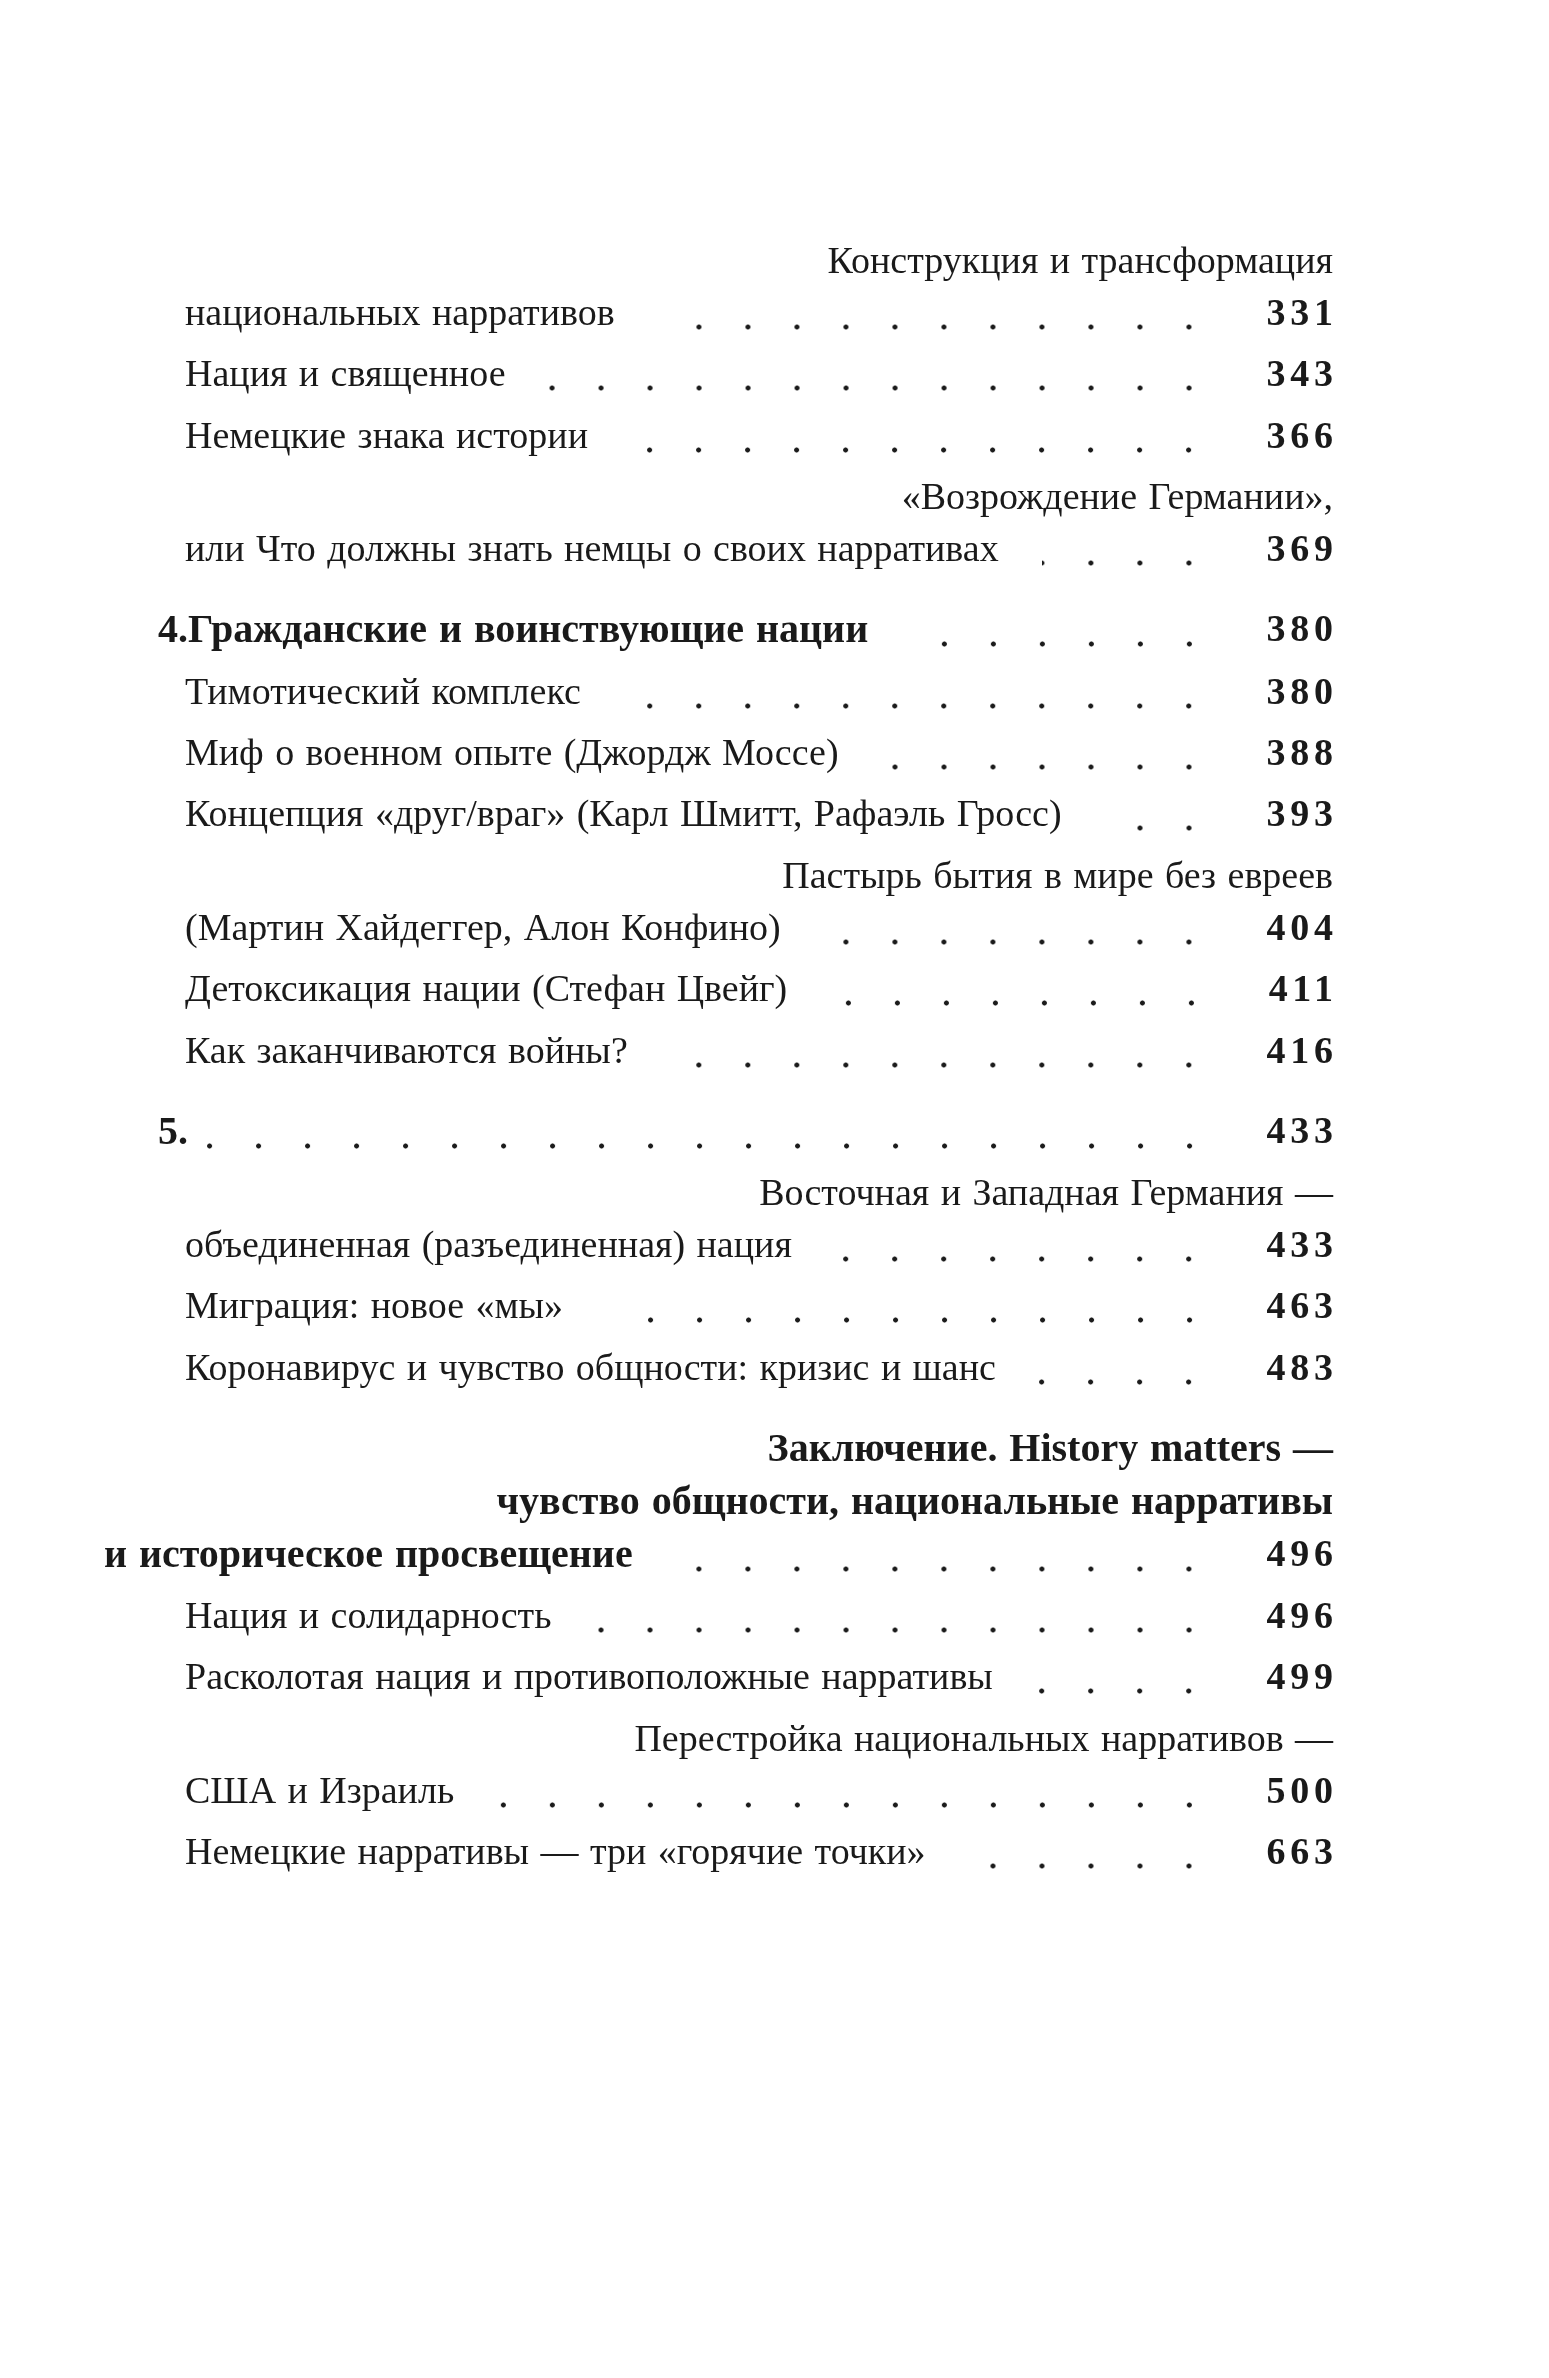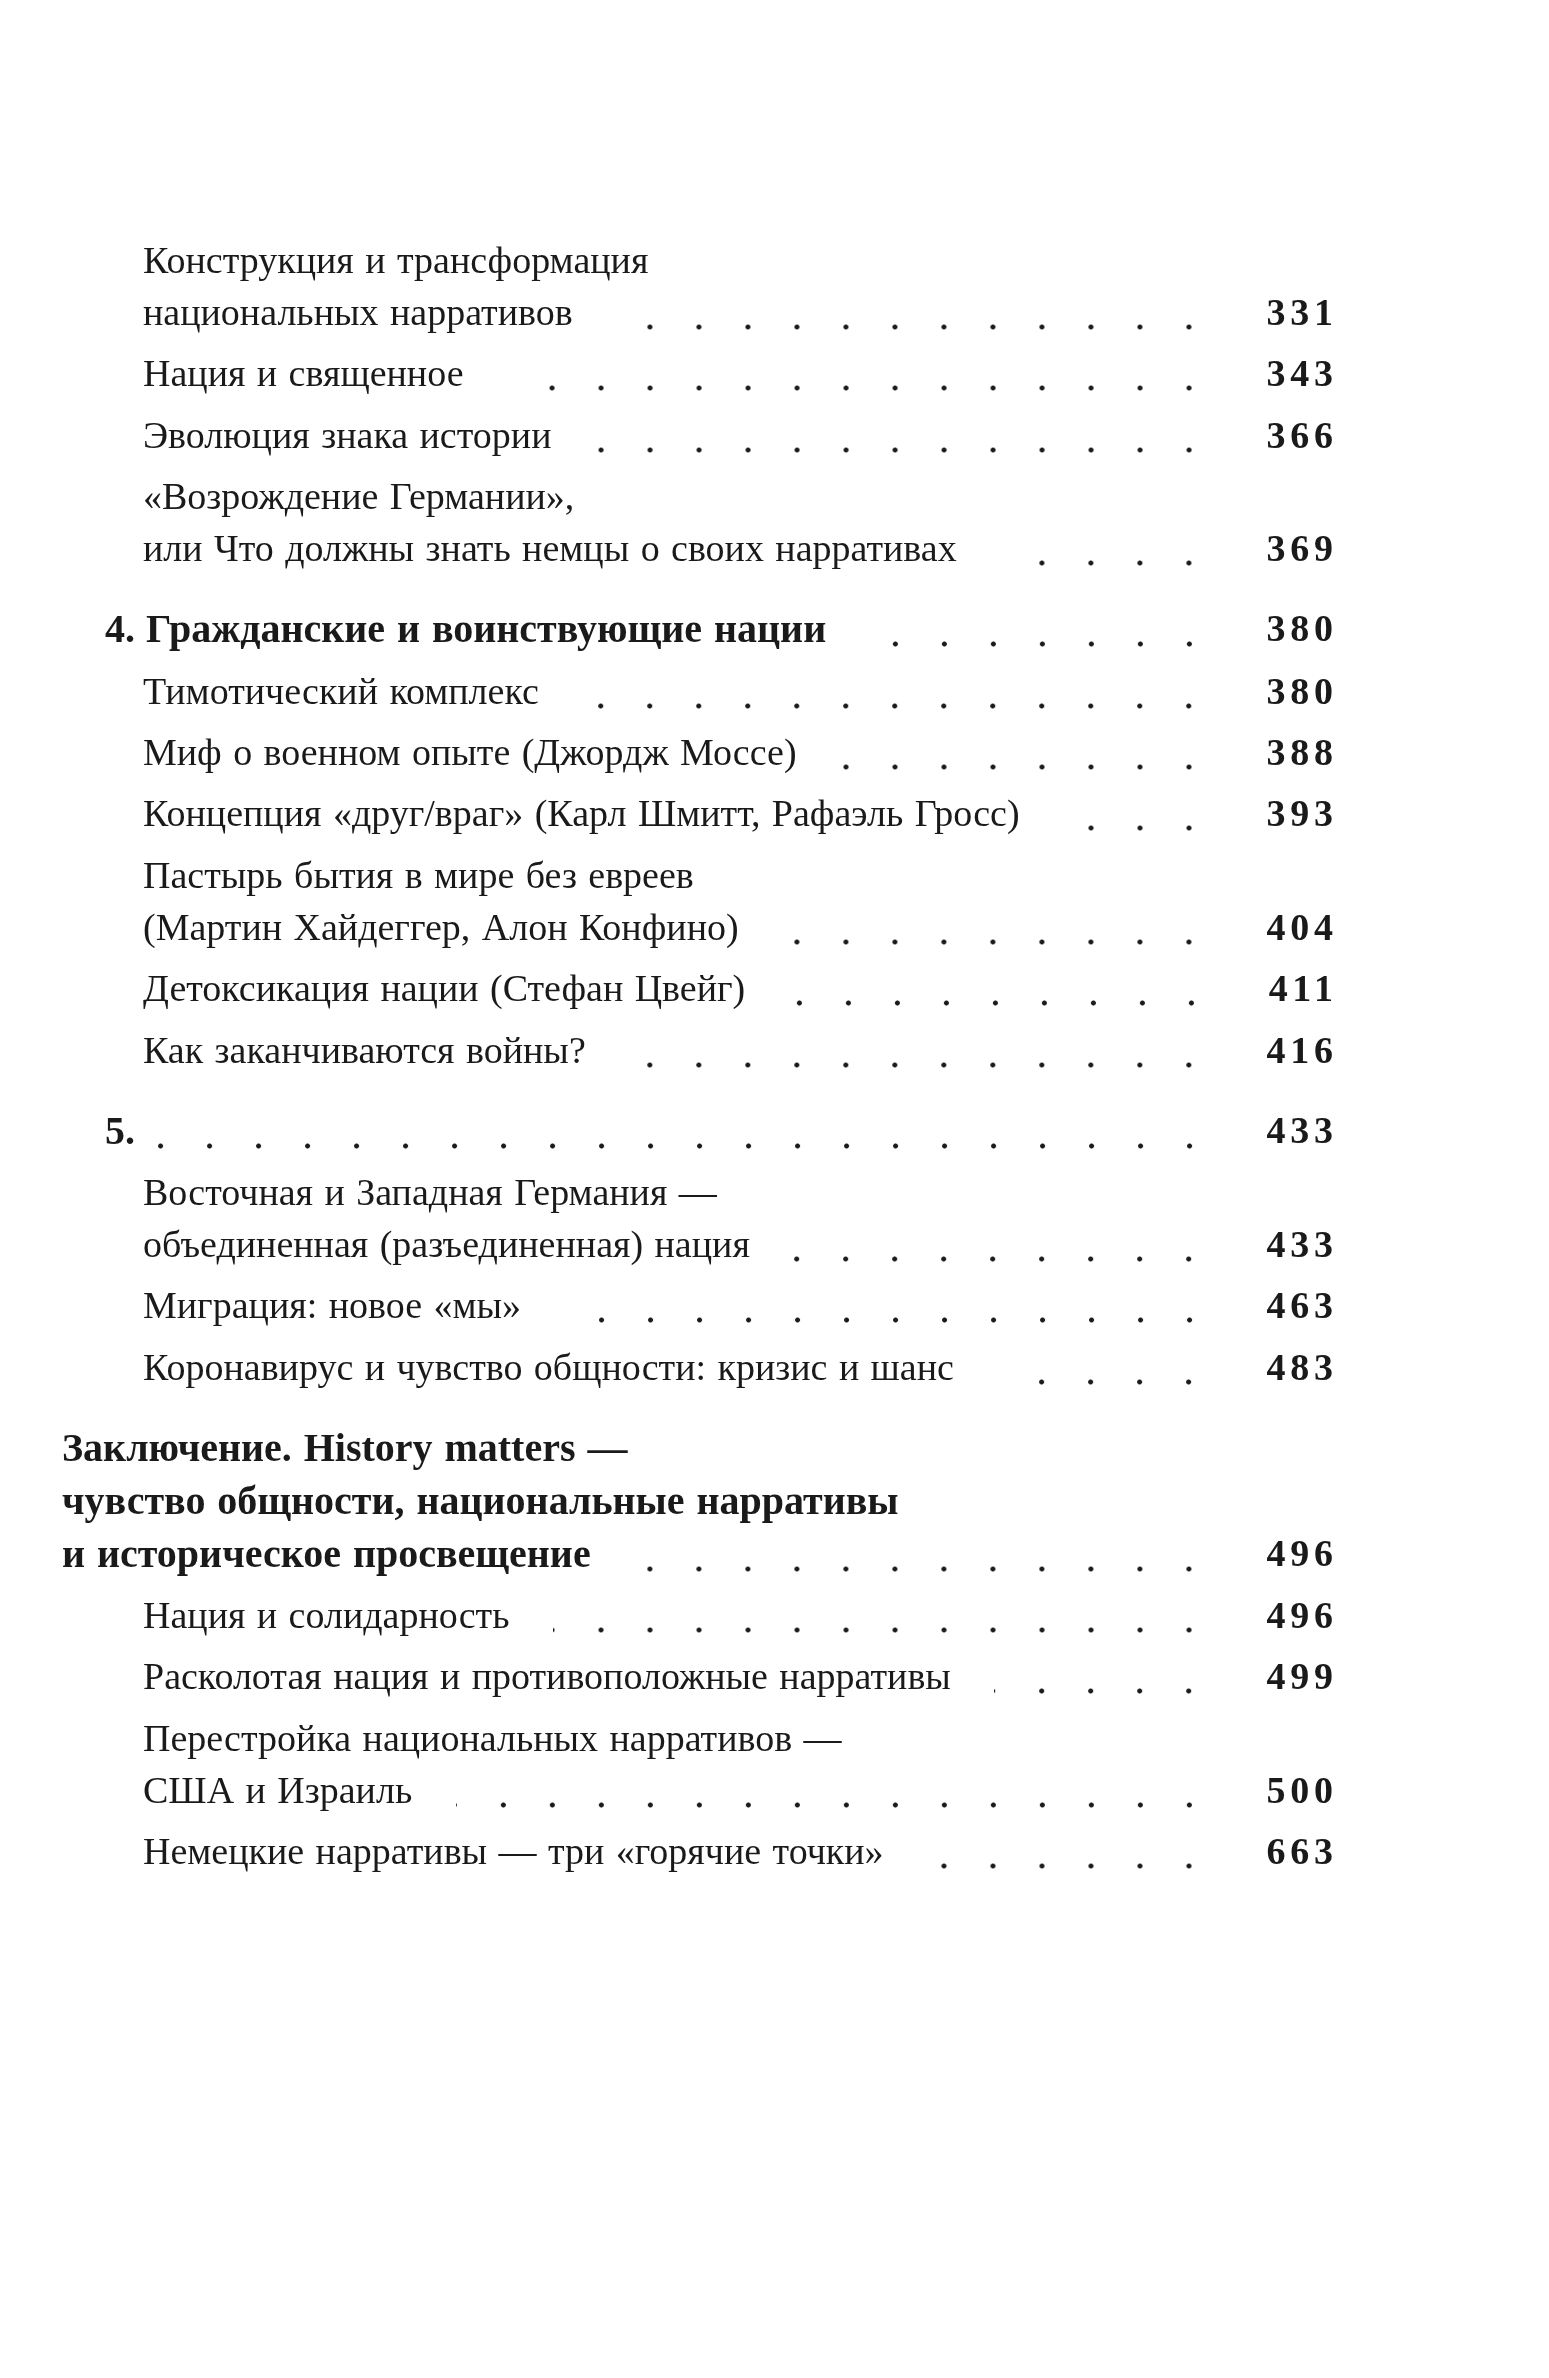--- a/index.html
+++ b/index.html
@@ -8,22 +8,23 @@
     background: #ffffff;
   }
   .page {
     position: relative;
     width: 1550px;
     height: 2379px;
     box-sizing: border-box;
     background: #ffffff;
     color: #1a1a1a;
     font-family: "Liberation Serif", "DejaVu Serif", serif;
-    padding: 234px 217px 0 62px;
+    padding: 234px 217px 0 104px;
     overflow: hidden;
+    text-align: right;
   }
   .toc-row {
     font-size: 38px;
     line-height: 52px;
     word-spacing: 1.9px;
   }
   .toc-row + .toc-row { margin-top: 9.4px; }
   .toc-row.chapter,
   .toc-row.section {
     margin-top: 28px;
@@ -71,21 +72,21 @@
       </div>
       <div class="toc-row sub">
         <span class="lastline">
           <span class="ll-text">Нация и священное</span>
           <span class="leader"></span>
           <span class="page-num">343</span>
         </span>
       </div>
       <div class="toc-row sub">
         <span class="lastline">
-          <span class="ll-text">Эволюция знака истории</span>
+          <span class="ll-text">Немецкие знака истории</span>
           <span class="leader"></span>
           <span class="page-num">366</span>
         </span>
       </div>
       <div class="toc-row sub">
         <span class="toc-line">«Возрождение Германии»,</span>
         <span class="lastline">
           <span class="ll-text">или Что должны знать немцы о своих нарративах</span>
           <span class="leader"></span>
           <span class="page-num">369</span>

